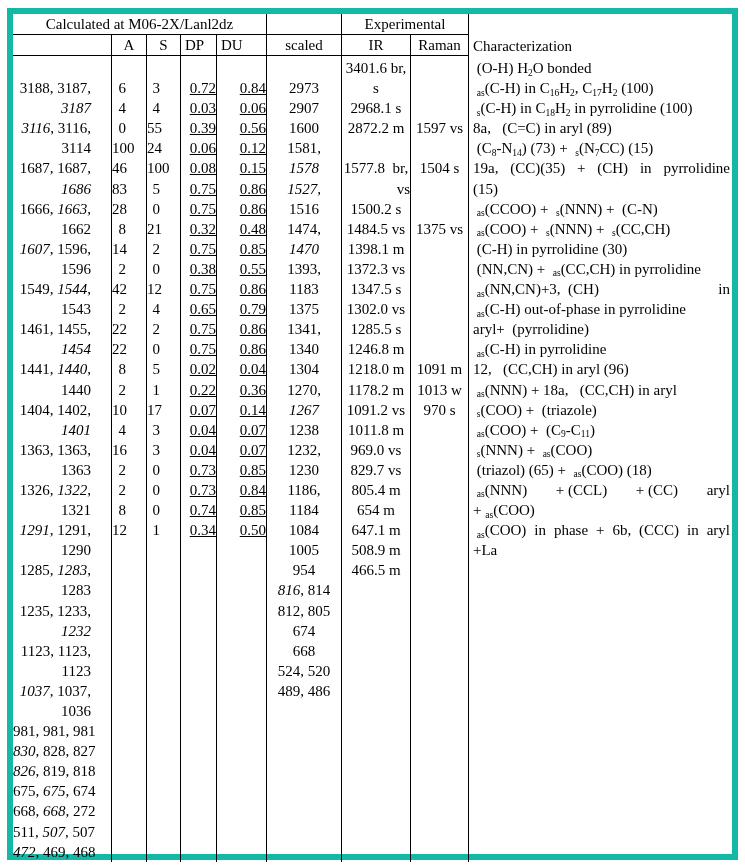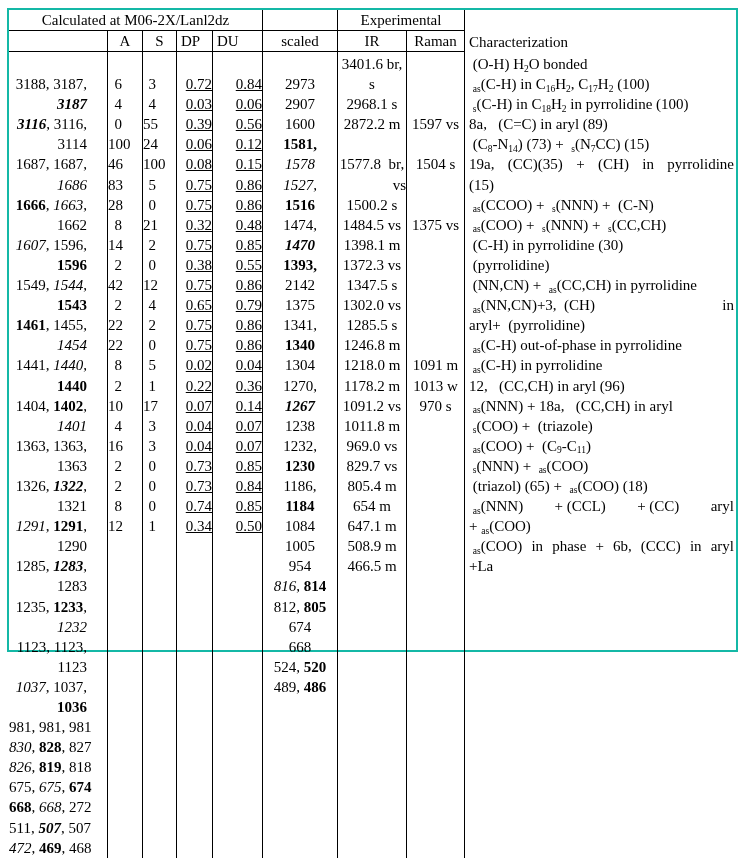--- a/index.html
+++ b/index.html
@@ -1,40 +1,40 @@
 <!DOCTYPE html>
 <html><head>
 <meta charset="utf-8">
 <style>
   html,body{margin:0;padding:0;background:#fff;}
   .sheet{position:relative;width:745px;height:866px;background:#fff;color:#000;
          font-family:"Liberation Serif","DejaVu Serif",serif;font-size:15px;}
-  .tbl{position:absolute;left:7px;top:8px;width:731px;height:644px;
-       box-sizing:border-box;border:2px solid #14b8a6;display:grid;
+  .tbl{position:absolute;left:7px;top:8px;width:731px;height:852px;
+       box-sizing:border-box;border:6px solid #14b8a6;display:grid;
        grid-template-columns:99px 35px 34px 36px 50px 75px 69px 58px 1fr;
        grid-template-rows:21px 21px 1fr;}
   .cell{box-sizing:border-box;border-right:1px solid #000;overflow:visible;}
   .cell.last{border-right:none;}
   .hc{border-bottom:1px solid #000;display:flex;align-items:center;justify-content:center;}
   .hc.hl{justify-content:flex-start;padding-left:4px;}
   .g15{grid-column:1/6;}
   .g6{grid-column:6/7;}
   .g78{grid-column:7/9;text-align:right;}
   .g9{grid-column:9/10;grid-row:1/3;display:flex;align-items:flex-end;
       justify-content:flex-start;padding-left:4px;padding-bottom:1px;}
   .bc{grid-row:3/4;padding-top:2px;}
   .bc.r{text-align:right;padding-right:20px;}
   .bc.l{text-align:right;padding-left:4px;text-decoration:underline;}
   .bc.c{text-align:center;}
   .bc.char{text-align:left;padding-left:4px;padding-right:2px;}
   .ln{height:20.1px;line-height:20.1px;white-space:pre;}
   .ln.left{text-align:right;}
   .ln.just{display:flex;align-items:baseline;white-space:pre;}
   .gap{flex:1 1 0;min-width:4px;}
-  .b{font-weight:bold;margin-top:43px;}
+  .b{font-weight:normal;margin-top:43px;}
   .i{font-style:italic;}
   .sub{font-size:9.5px;position:relative;top:2.5px;}
 </style>
 </head>
 <body>
 
 <div class="sheet">
   <div class="tbl">
 
     <div class="cell hc g15">Calculated at M06-2X/Lanl2dz</div>
@@ -202,21 +202,21 @@
         <div class="ln"><span>2973</span></div>
         <div class="ln"><span>2907</span></div>
         <div class="ln"><span>1600</span></div>
         <div class="ln"><span class="b">1581,</span></div>
         <div class="ln"><span class="i">1578</span></div>
         <div class="ln"><span class="i">1527,</span></div>
         <div class="ln"><span class="b">1516</span></div>
         <div class="ln"><span>1474,</span></div>
         <div class="ln"><span class="b i">1470</span></div>
         <div class="ln"><span class="b">1393,</span></div>
-        <div class="ln"><span>2142</span></div>
+        <div class="ln"><span>1183</span></div>
         <div class="ln"><span>1375</span></div>
         <div class="ln"><span>1341,</span></div>
         <div class="ln"><span class="b">1340</span></div>
         <div class="ln"><span>1304</span></div>
         <div class="ln"><span>1270,</span></div>
         <div class="ln"><span class="b i">1267</span></div>
         <div class="ln"><span>1238</span></div>
         <div class="ln"><span>1232,</span></div>
         <div class="ln"><span class="b">1230</span></div>
         <div class="ln"><span>1186,</span></div>
@@ -283,25 +283,24 @@
         <div class="ln"><span> (O-H) H</span><span class="sub">2</span><span>O bonded</span></div>
         <div class="ln"><span> </span><span class="sub">as</span><span>(C-H) in C</span><span class="sub">16</span><span>H</span><span class="sub">2</span><span>, C</span><span class="sub">17</span><span>H</span><span class="sub">2</span><span> (100)</span></div>
         <div class="ln"><span> </span><span class="sub">s</span><span>(C-H) in C</span><span class="sub">18</span><span>H</span><span class="sub">2</span><span> in pyrrolidine (100)</span></div>
         <div class="ln"><span>8a,   (C=C) in aryl (89)</span></div>
         <div class="ln"><span> (C</span><span class="sub">8</span><span>-N</span><span class="sub">14</span><span>) (73) +  </span><span class="sub">s</span><span>(N</span><span class="sub">7</span><span>CC) (15)</span></div>
         <div class="ln just"><span>19a,</span><span class="gap"></span><span>(CC)(35)</span><span class="gap"></span><span>+</span><span class="gap"></span><span>(CH)</span><span class="gap"></span><span>in</span><span class="gap"></span><span>pyrrolidine</span></div>
         <div class="ln"><span>(15)</span></div>
         <div class="ln"><span> </span><span class="sub">as</span><span>(CCOO) +  </span><span class="sub">s</span><span>(NNN) +  (C-N)</span></div>
         <div class="ln"><span> </span><span class="sub">as</span><span>(COO) +  </span><span class="sub">s</span><span>(NNN) +  </span><span class="sub">s</span><span>(CC,CH)</span></div>
         <div class="ln"><span> (C-H) in pyrrolidine (30)</span></div>
-        <div class="ln"><span> (pyrrolidine)</span></div>
         <div class="ln"><span> (NN,CN) +  </span><span class="sub">as</span><span>(CC,CH) in pyrrolidine</span></div>
         <div class="ln just"><span> </span><span class="sub">as</span><span>(NN,CN)+3,  (CH)</span><span class="gap"></span><span>in</span></div>
+        <div class="ln"><span> </span><span class="sub">as</span><span>(C-H) out-of-phase in pyrrolidine</span></div>
         <div class="ln"><span>aryl+  (pyrrolidine)</span></div>
-        <div class="ln"><span> </span><span class="sub">as</span><span>(C-H) out-of-phase in pyrrolidine</span></div>
         <div class="ln"><span> </span><span class="sub">as</span><span>(C-H) in pyrrolidine</span></div>
         <div class="ln"><span>12,   (CC,CH) in aryl (96)</span></div>
         <div class="ln"><span> </span><span class="sub">as</span><span>(NNN) + 18a,   (CC,CH) in aryl</span></div>
         <div class="ln"><span> </span><span class="sub">s</span><span>(COO) +  (triazole)</span></div>
         <div class="ln"><span> </span><span class="sub">as</span><span>(COO) +  (C</span><span class="sub">9</span><span>-C</span><span class="sub">11</span><span>)</span></div>
         <div class="ln"><span> </span><span class="sub">s</span><span>(NNN) +  </span><span class="sub">as</span><span>(COO)</span></div>
         <div class="ln"><span> (triazol) (65) +  </span><span class="sub">as</span><span>(COO) (18)</span></div>
         <div class="ln just"><span> </span><span class="sub">as</span><span>(NNN)</span><span class="gap"></span><span>+ (CCL)</span><span class="gap"></span><span>+ (CC)</span><span class="gap"></span><span>aryl</span></div>
         <div class="ln"><span>+ </span><span class="sub">as</span><span>(COO)</span></div>
         <div class="ln just"><span> </span><span class="sub">as</span><span>(COO)</span><span class="gap"></span><span>in</span><span class="gap"></span><span>phase</span><span class="gap"></span><span>+</span><span class="gap"></span><span>6b,</span><span class="gap"></span><span>(CCC)</span><span class="gap"></span><span>in</span><span class="gap"></span><span>aryl</span></div>

